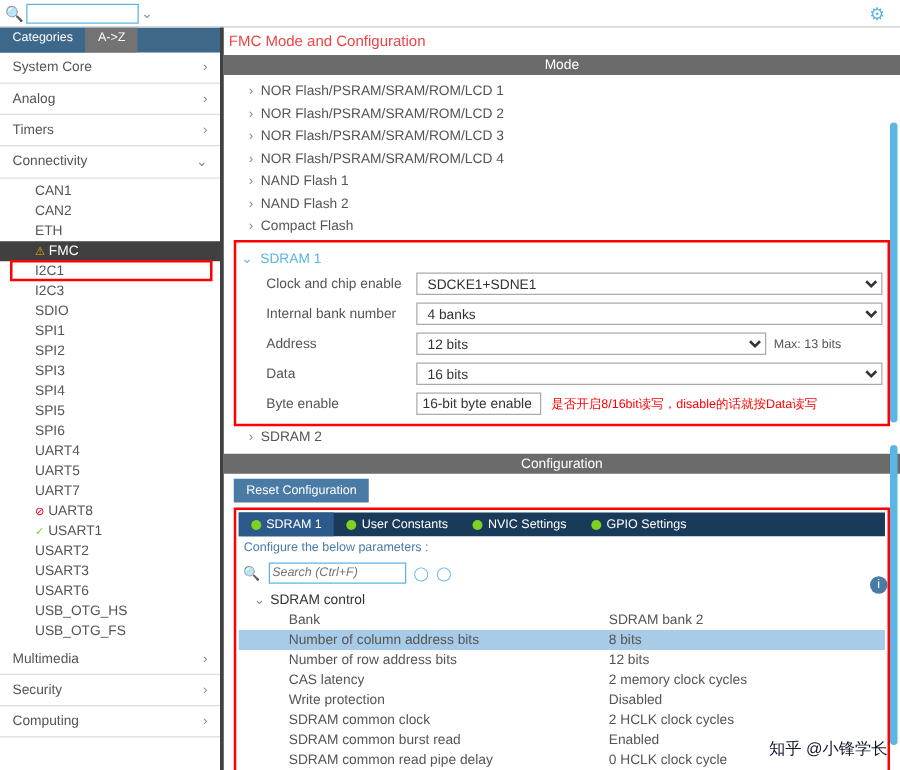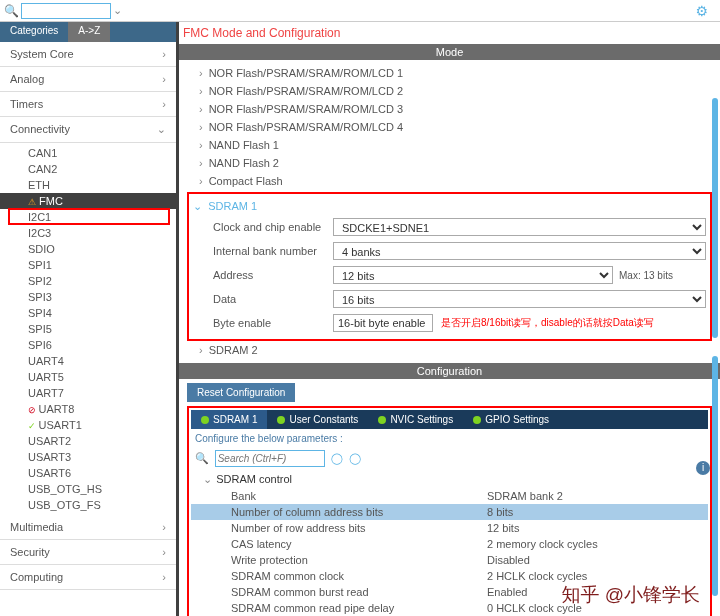--- a/index.html
+++ b/index.html
@@ -50,21 +50,21 @@
 .search-row input{border:1px solid #5db5e5;padding:2px;width:110px;font-style:italic;color:#999;font-size:10px}
 .circ{color:#5db5e5;font-size:11px}
 .params{padding:2px 0}
 .param-group{padding:2px 0 2px 12px;color:#333}
 .param-group::before{content:"⌄";margin-right:4px;color:#888}
 .param-row{display:flex;padding:2px 0 2px 40px}
 .param-row .pname{width:256px;color:#555}
 .param-row .pval{color:#555}
 .param-row.hl{background:#a8cce8}
 .info-icon{position:absolute;right:10px;top:82px;background:#4a7ba5;color:#fff;width:14px;height:14px;border-radius:50%;text-align:center;font-size:10px;line-height:14px}
-.watermark{position:absolute;right:20px;bottom:8px;color:#7f1d1d;font-size:19px}
+.watermark{position:absolute;right:10px;bottom:8px;color:#0f172a;font-size:13px}
 .scrollbar2{position:absolute;right:2px;top:356px;width:6px;height:240px;background:#5db5e5;border-radius:3px}
 </style>
 </head>
 <body>
 
 <div class="top-bar">
   <span class="search-icon-sm">🔍</span>
   <input class="search-small" style="">
   <span style="color:#888;margin-left:2px">⌄</span>
   <span class="gear">⚙</span>

